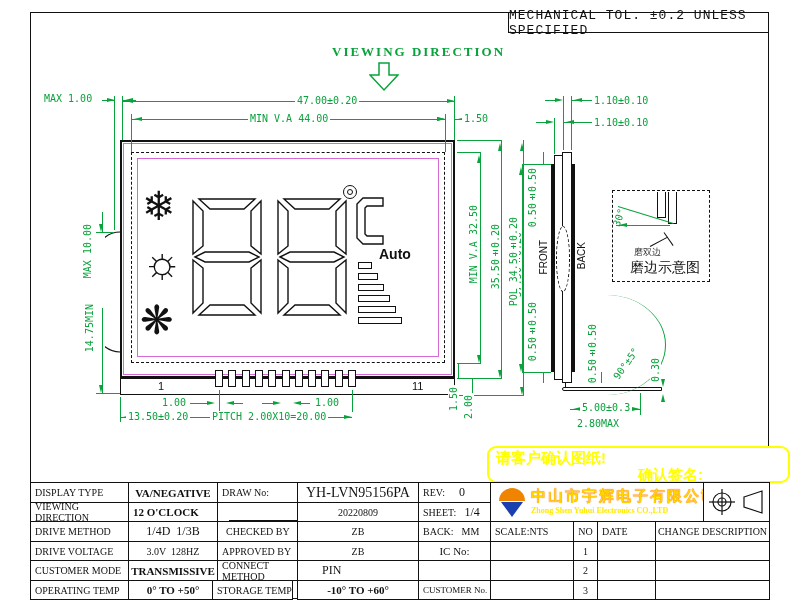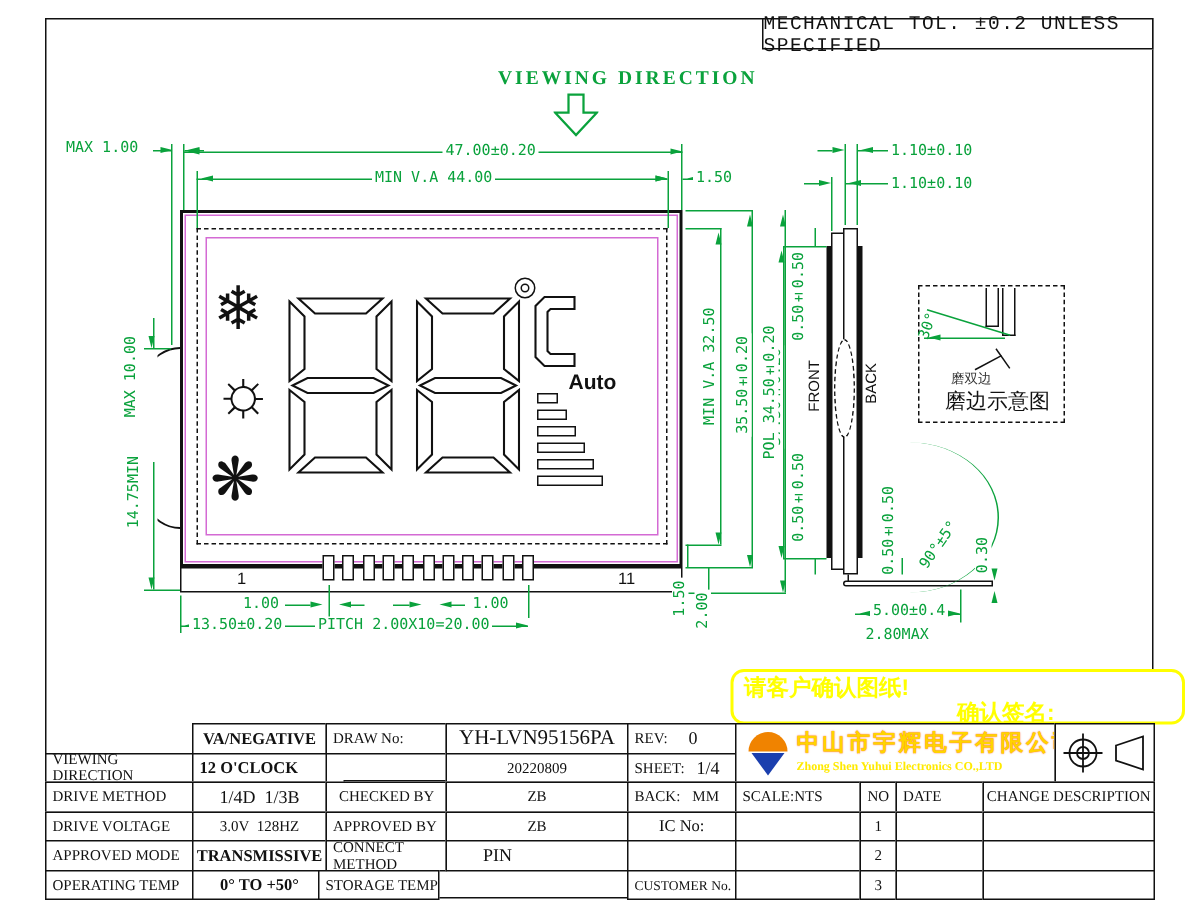--- a/index.html
+++ b/index.html
@@ -238,39 +238,42 @@
   <div class="lv" style="left:601px;top:372px;height:11px;"></div>
   <div class="dt" style="left:606px;top:358px;transform:rotate(-55deg);background:transparent;">90°±5°</div>
   <div class="abs" style="left:548px;top:295px;width:118px;height:100px;border:0;border-right:1px solid var(--g);border-radius:50%;box-sizing:border-box;"></div>
   <div class="dt vt" style="left:650px;top:356px;">0.30</div>
   <span class="ar d" style="left:661px;top:379px;"></span>
     <span class="ar u" style="left:661px;top:391px;"></span>
   <div class="lh" style="left:570px;top:409px;width:70px;"></div>
   <span class="ar l" style="left:570px;top:407px;"></span>
     <span class="ar r" style="left:632px;top:407px;"></span>
   <div class="lv" style="left:640px;top:393px;height:22px;"></div>
-  <div class="dt" style="left:580px;top:402px;">5.00±0.4</div>
+  <div class="dt" style="left:580px;top:402px;">5.00±0.3</div>
   <div class="dt" style="left:575px;top:418px;">2.80MAX</div>
 
   <div class="abs" style="left:612px;top:190px;width:98px;height:92px;border:1.5px dashed #111;box-sizing:border-box;background:#fff;"></div>
   <div class="abs" style="left:657px;top:192px;width:9px;height:26px;border:1px solid #111;border-top:0;box-sizing:border-box;"></div>
   <div class="abs" style="left:668px;top:192px;width:9px;height:32px;border:1px solid #111;border-top:0;box-sizing:border-box;"></div>
   <div class="blh" style="left:664px;top:232px;width:16px;transform:rotate(55deg);transform-origin:left center;"></div>
   <div class="blh" style="left:650px;top:246px;width:20px;transform:rotate(-28deg);transform-origin:left center;"></div>
   <div class="lh" style="left:616px;top:225px;width:54px;"></div>
     <span class="ar l" style="left:616px;top:223px;"></span>
   <div class="lh" style="left:618px;top:206px;width:58px;transform:rotate(17deg);transform-origin:left center;"></div>
   <div class="dt" style="left:608px;top:212px;transform:rotate(-70deg);background:transparent;">30°</div>
   <div class="abs" style="left:634px;top:246px;font-size:9px;color:#333;">磨双边</div>
   <div class="abs" style="left:630px;top:259px;font-size:14px;font-family:'Liberation Serif',serif;color:#111;">磨边示意图</div>
 
   <div class="abs" style="left:487px;top:446px;width:303px;height:37px;border:2px solid #ffff00;border-radius:9px;box-sizing:border-box;background:#fff;"></div>
   <div class="abs" style="left:496px;top:449px;font:bold 15px 'Liberation Sans',sans-serif;color:#ffff00;">请客户确认图纸!</div>
   <div class="abs" style="left:638px;top:466px;font:bold 15px 'Liberation Sans',sans-serif;color:#ffff00;">确认签名:</div>
 
+  <div class="cell" style="left:30px;top:482px;width:99px;height:21px;">
+      <span class="lab">DISPLAY TYPE</span>
+    </div>
   <div class="cell center" style="left:128px;top:482px;width:90px;height:21px;">
       <span class="val">VA/NEGATIVE</span>
     </div>
   <div class="cell" style="left:217px;top:482px;width:81px;height:21px;">
       <span class="lab">DRAW No:</span>
     </div>
   <div class="cell center" style="left:297px;top:482px;width:122px;height:21px;">
       <span style="font-size:14px;">YH-LVN95156PA</span>
     </div>
   <div class="cell" style="left:418px;top:482px;width:73px;height:21px;">
@@ -368,21 +371,21 @@
       <span>1</span>
     </div>
   <div class="cell" style="left:597px;top:541px;width:59px;height:20px;">
       <span></span>
     </div>
   <div class="cell" style="left:655px;top:541px;width:115px;height:20px;">
       <span></span>
     </div>
 
   <div class="cell" style="left:30px;top:560px;width:99px;height:21px;">
-      <span class="lab">APPROVED MODE</span>
+      <span class="lab">CUSTOMER MODE</span>
     </div>
   <div class="cell center" style="left:128px;top:560px;width:90px;height:21px;">
       <span class="val">TRANSMISSIVE</span>
     </div>
   <div class="cell" style="left:217px;top:560px;width:81px;height:21px;">
       <span class="lab">CONNECT METHOD</span>
     </div>
   <div class="cell" style="left:297px;top:560px;width:122px;height:21px;padding-left:20px;">
       <span class="lab" style="font-size:12px;">PIN</span>
     </div>
@@ -400,20 +403,23 @@
 
   <div class="cell" style="left:30px;top:580px;width:99px;height:20px;">
       <span class="lab">OPERATING TEMP</span>
     </div>
   <div class="cell center" style="left:128px;top:580px;width:90px;height:20px;">
       <span style="font-size:11px;font-weight:bold;">0° TO +50°</span>
     </div>
   <div class="cell" style="left:212px;top:580px;width:81px;height:20px;">
       <span class="lab">STORAGE TEMP</span>
     </div>
+  <div class="cell center" style="left:297px;top:580px;width:122px;height:20px;">
+      <span style="font-size:11px;font-weight:bold;">-10° TO +60°</span>
+    </div>
   <div class="cell" style="left:418px;top:580px;width:73px;height:20px;">
       <span class="lab" style="font-size:9px;">CUSTOMER No.</span>
     </div>
   <div class="cell" style="left:490px;top:580px;width:84px;height:20px;"></div>
   <div class="cell center" style="left:573px;top:580px;width:25px;height:20px;">
       <span>3</span>
     </div>
   <div class="cell" style="left:597px;top:580px;width:59px;height:20px;">
       <span></span>
     </div>

